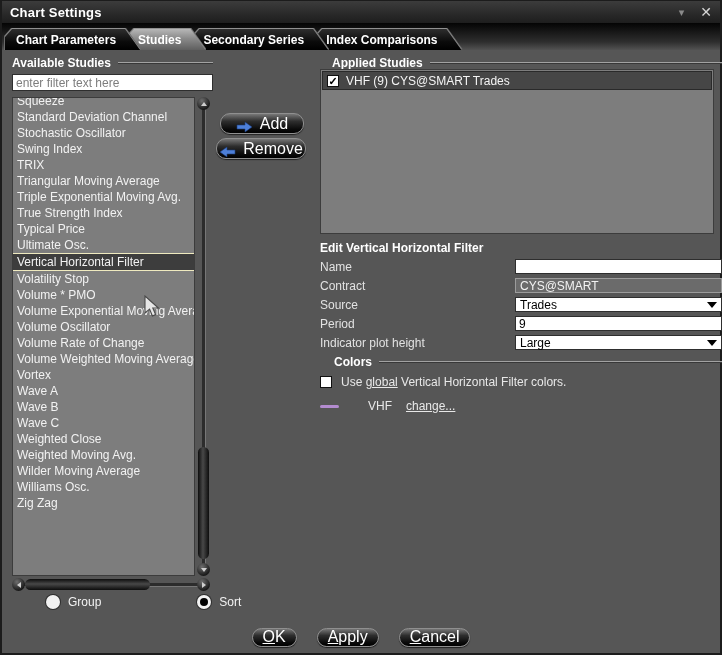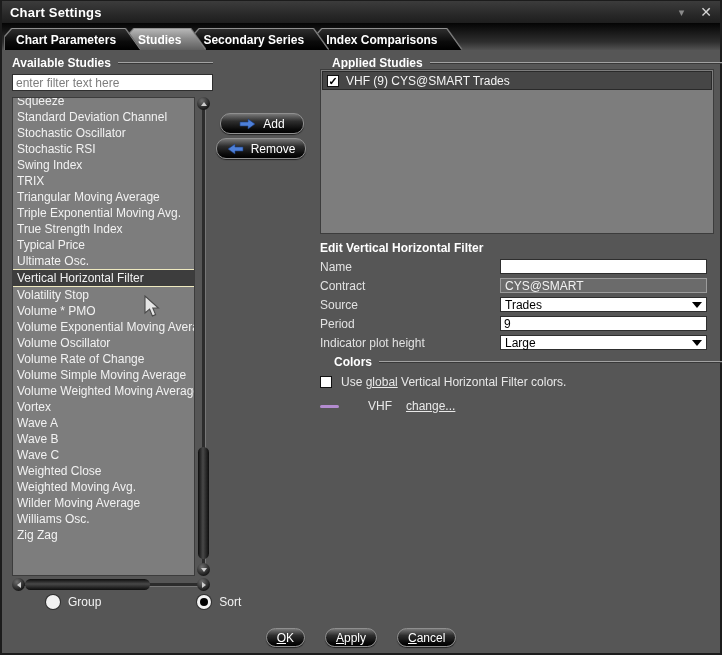--- a/index.html
+++ b/index.html
@@ -78,23 +78,23 @@
   
   .radio-row { position:absolute; left:12px; top:594px; display:flex; gap:64px; }
   .radio { display:flex; align-items:center; gap:8px;margin-left:32px; }
   .radio .circle { width:14px; height:14px; border-radius:50%; background:#f2f2f2;
                    box-shadow:0 0 0 1px #2e2e2e; display:flex; align-items:center; justify-content:center; }
   .radio .dot { width:8px; height:8px; border-radius:50%; background:#000; display:none; }
   .radio.on .dot { display:block; }
   .radio .lbl { color:#f2f2f2; font-size:12px; }
 
   
-  .pill { border:1px solid #8f8f8f; border-radius:10px; color:#fff; font-size:12px;
+  .pill { border:1px solid #8f8f8f; border-radius:10px; color:#fff; font-size:16px;
           background:linear-gradient(180deg,#777 0%,#2e2e2e 38%,#0a0a0a 80%,#000);
-          display:inline-flex; align-items:center; justify-content:center;
+          display:inline-flex; align-items:flex-end; justify-content:center;
           box-shadow:0 1px 1px rgba(0,0,0,.6); white-space:nowrap; cursor:default;
           font-family:"Liberation Sans",sans-serif; }
   .xfer-btn { position:absolute; height:21px; gap:7px; }
   #add-btn { left:218px; top:112px; width:84px; }
   #remove-btn { left:214px; top:137px; width:90px; }
   .footer { position:absolute; left:0; right:0; top:627px; display:flex;
             justify-content:center; gap:20px; }
   .footer .pill { height:19px; padding:0 10px; }
   u { text-decoration:underline; }
 
@@ -107,21 +107,21 @@
   .check { width:12px; height:12px; background:#fff; border:1px solid #111;
            display:flex; align-items:center; justify-content:center;
            font-size:11px; font-weight:bold; color:#000; line-height:10px; }
   .check .mark { display:none; }
   .check.on .mark { display:block; }
 
   .edit-head { position:absolute; left:318px; top:240px; color:#fff; font-size:12px; font-weight:bold; }
   .form-row { position:absolute; left:318px; width:394px; height:17px;
               display:flex; align-items:center; }
   .form-row .flabel { color:#e2e2e2; font-size:12px; }
-  .field { position:absolute; left:180px; width:207px; height:15px; font-size:12px; }
+  .field { position:absolute; left:195px; width:207px; height:15px; font-size:12px; }
   input.field, .field-box { border:1px solid #2e2e2e; background:#fff; color:#000;
               padding:0 3px; font-family:"Liberation Sans",sans-serif; }
   .field-ro { background:#6b6b6b; border:1px solid #9c9c9c; color:#f2f2f2;
               display:flex; align-items:center; padding:0 4px; }
   .field-dd { background:#fff; border:1px solid #2e2e2e; color:#000;
               display:flex; align-items:center; padding:0 4px; position:absolute; }
   .dd-arrow { margin-left:auto; width:0; height:0;
               border-left:5px solid transparent; border-right:5px solid transparent;
               border-top:6px solid #000; }
 
@@ -181,35 +181,33 @@
       <span class="rule"></span>
   </div>
 
   <input class="filter-input" placeholder="enter filter text here" style="">
 
   <div class="study-list">
     <div class="inner" id="avail-items">
         <div class="list-item">Squeeze</div>
         <div class="list-item">Standard Deviation Channel</div>
         <div class="list-item">Stochastic Oscillator</div>
-        <div class="list-item">Stochastic RSI</div>
         <div class="list-item">Swing Index</div>
         <div class="list-item">TRIX</div>
         <div class="list-item">Triangular Moving Average</div>
         <div class="list-item">Triple Exponential Moving Avg.</div>
         <div class="list-item">True Strength Index</div>
         <div class="list-item">Typical Price</div>
         <div class="list-item">Ultimate Osc.</div>
         <div class="list-item selected">Vertical Horizontal Filter</div>
         <div class="list-item">Volatility Stop</div>
         <div class="list-item">Volume * PMO</div>
         <div class="list-item">Volume Exponential Moving Average</div>
         <div class="list-item">Volume Oscillator</div>
         <div class="list-item">Volume Rate of Change</div>
-        <div class="list-item">Volume Simple Moving Average</div>
         <div class="list-item">Volume Weighted Moving Average</div>
         <div class="list-item">Vortex</div>
         <div class="list-item">Wave A</div>
         <div class="list-item">Wave B</div>
         <div class="list-item">Wave C</div>
         <div class="list-item">Weighted Close</div>
         <div class="list-item">Weighted Moving Avg.</div>
         <div class="list-item">Wilder Moving Average</div>
         <div class="list-item">Williams Osc.</div>
         <div class="list-item">Zig Zag</div>

